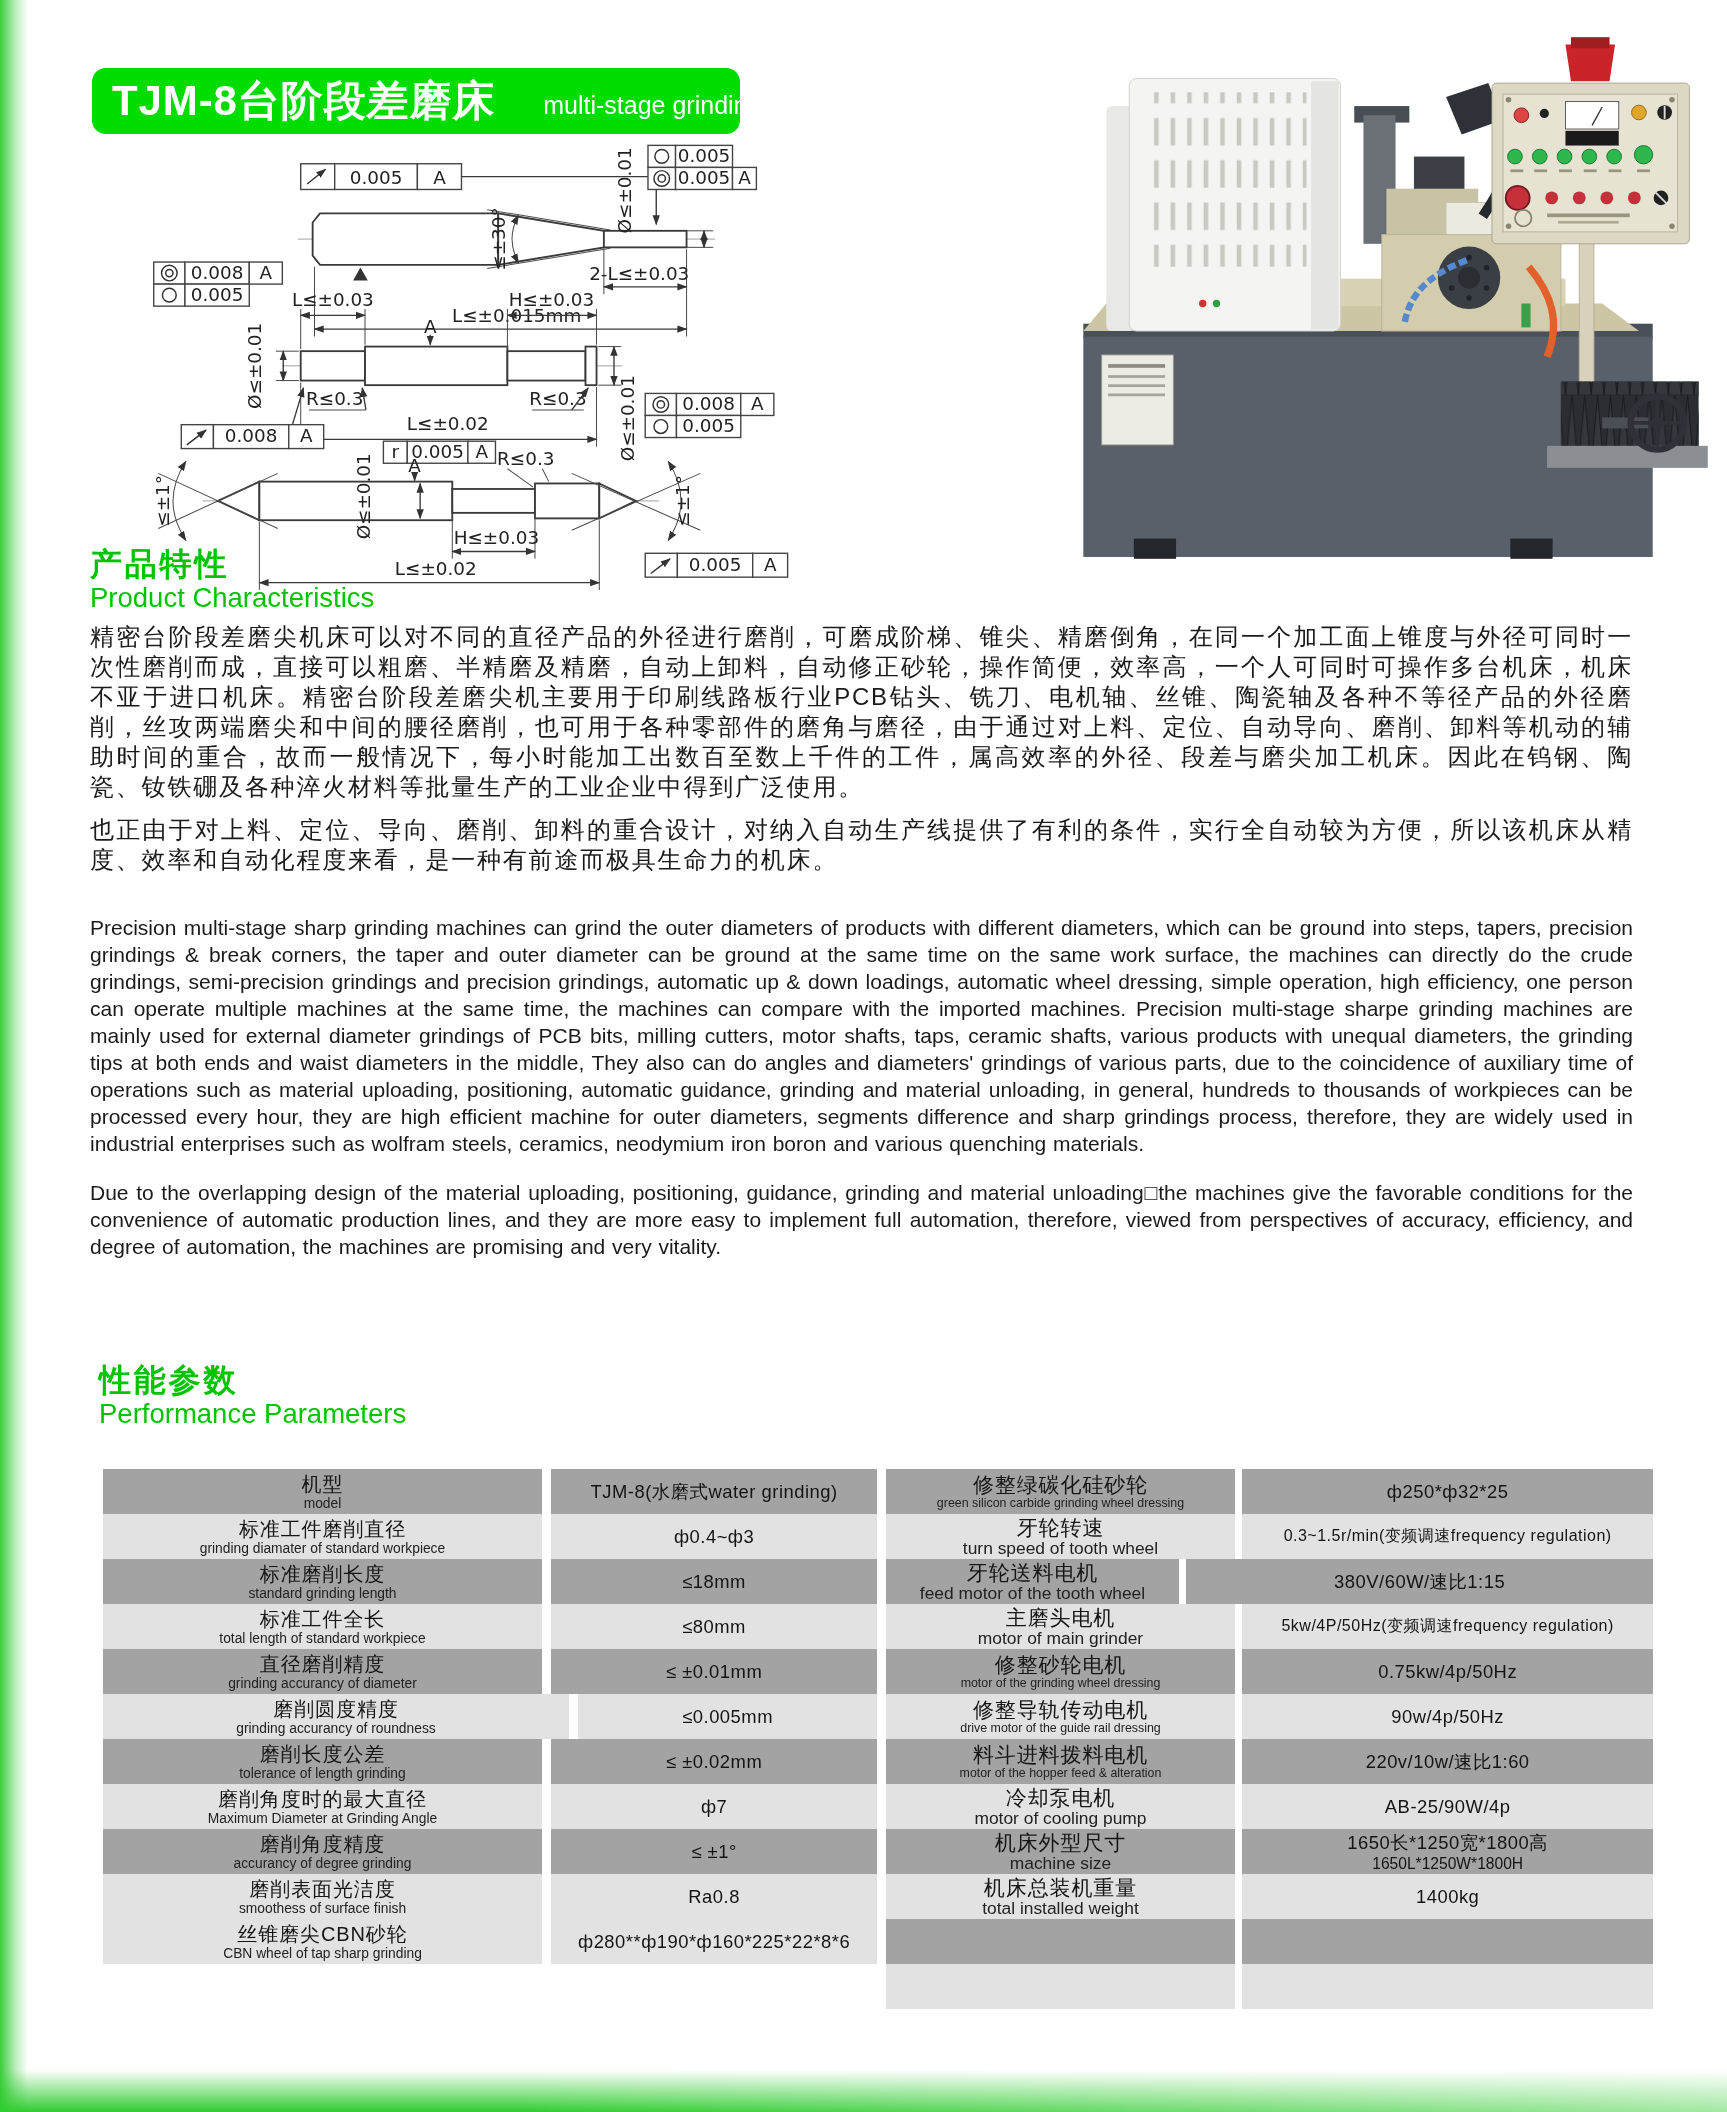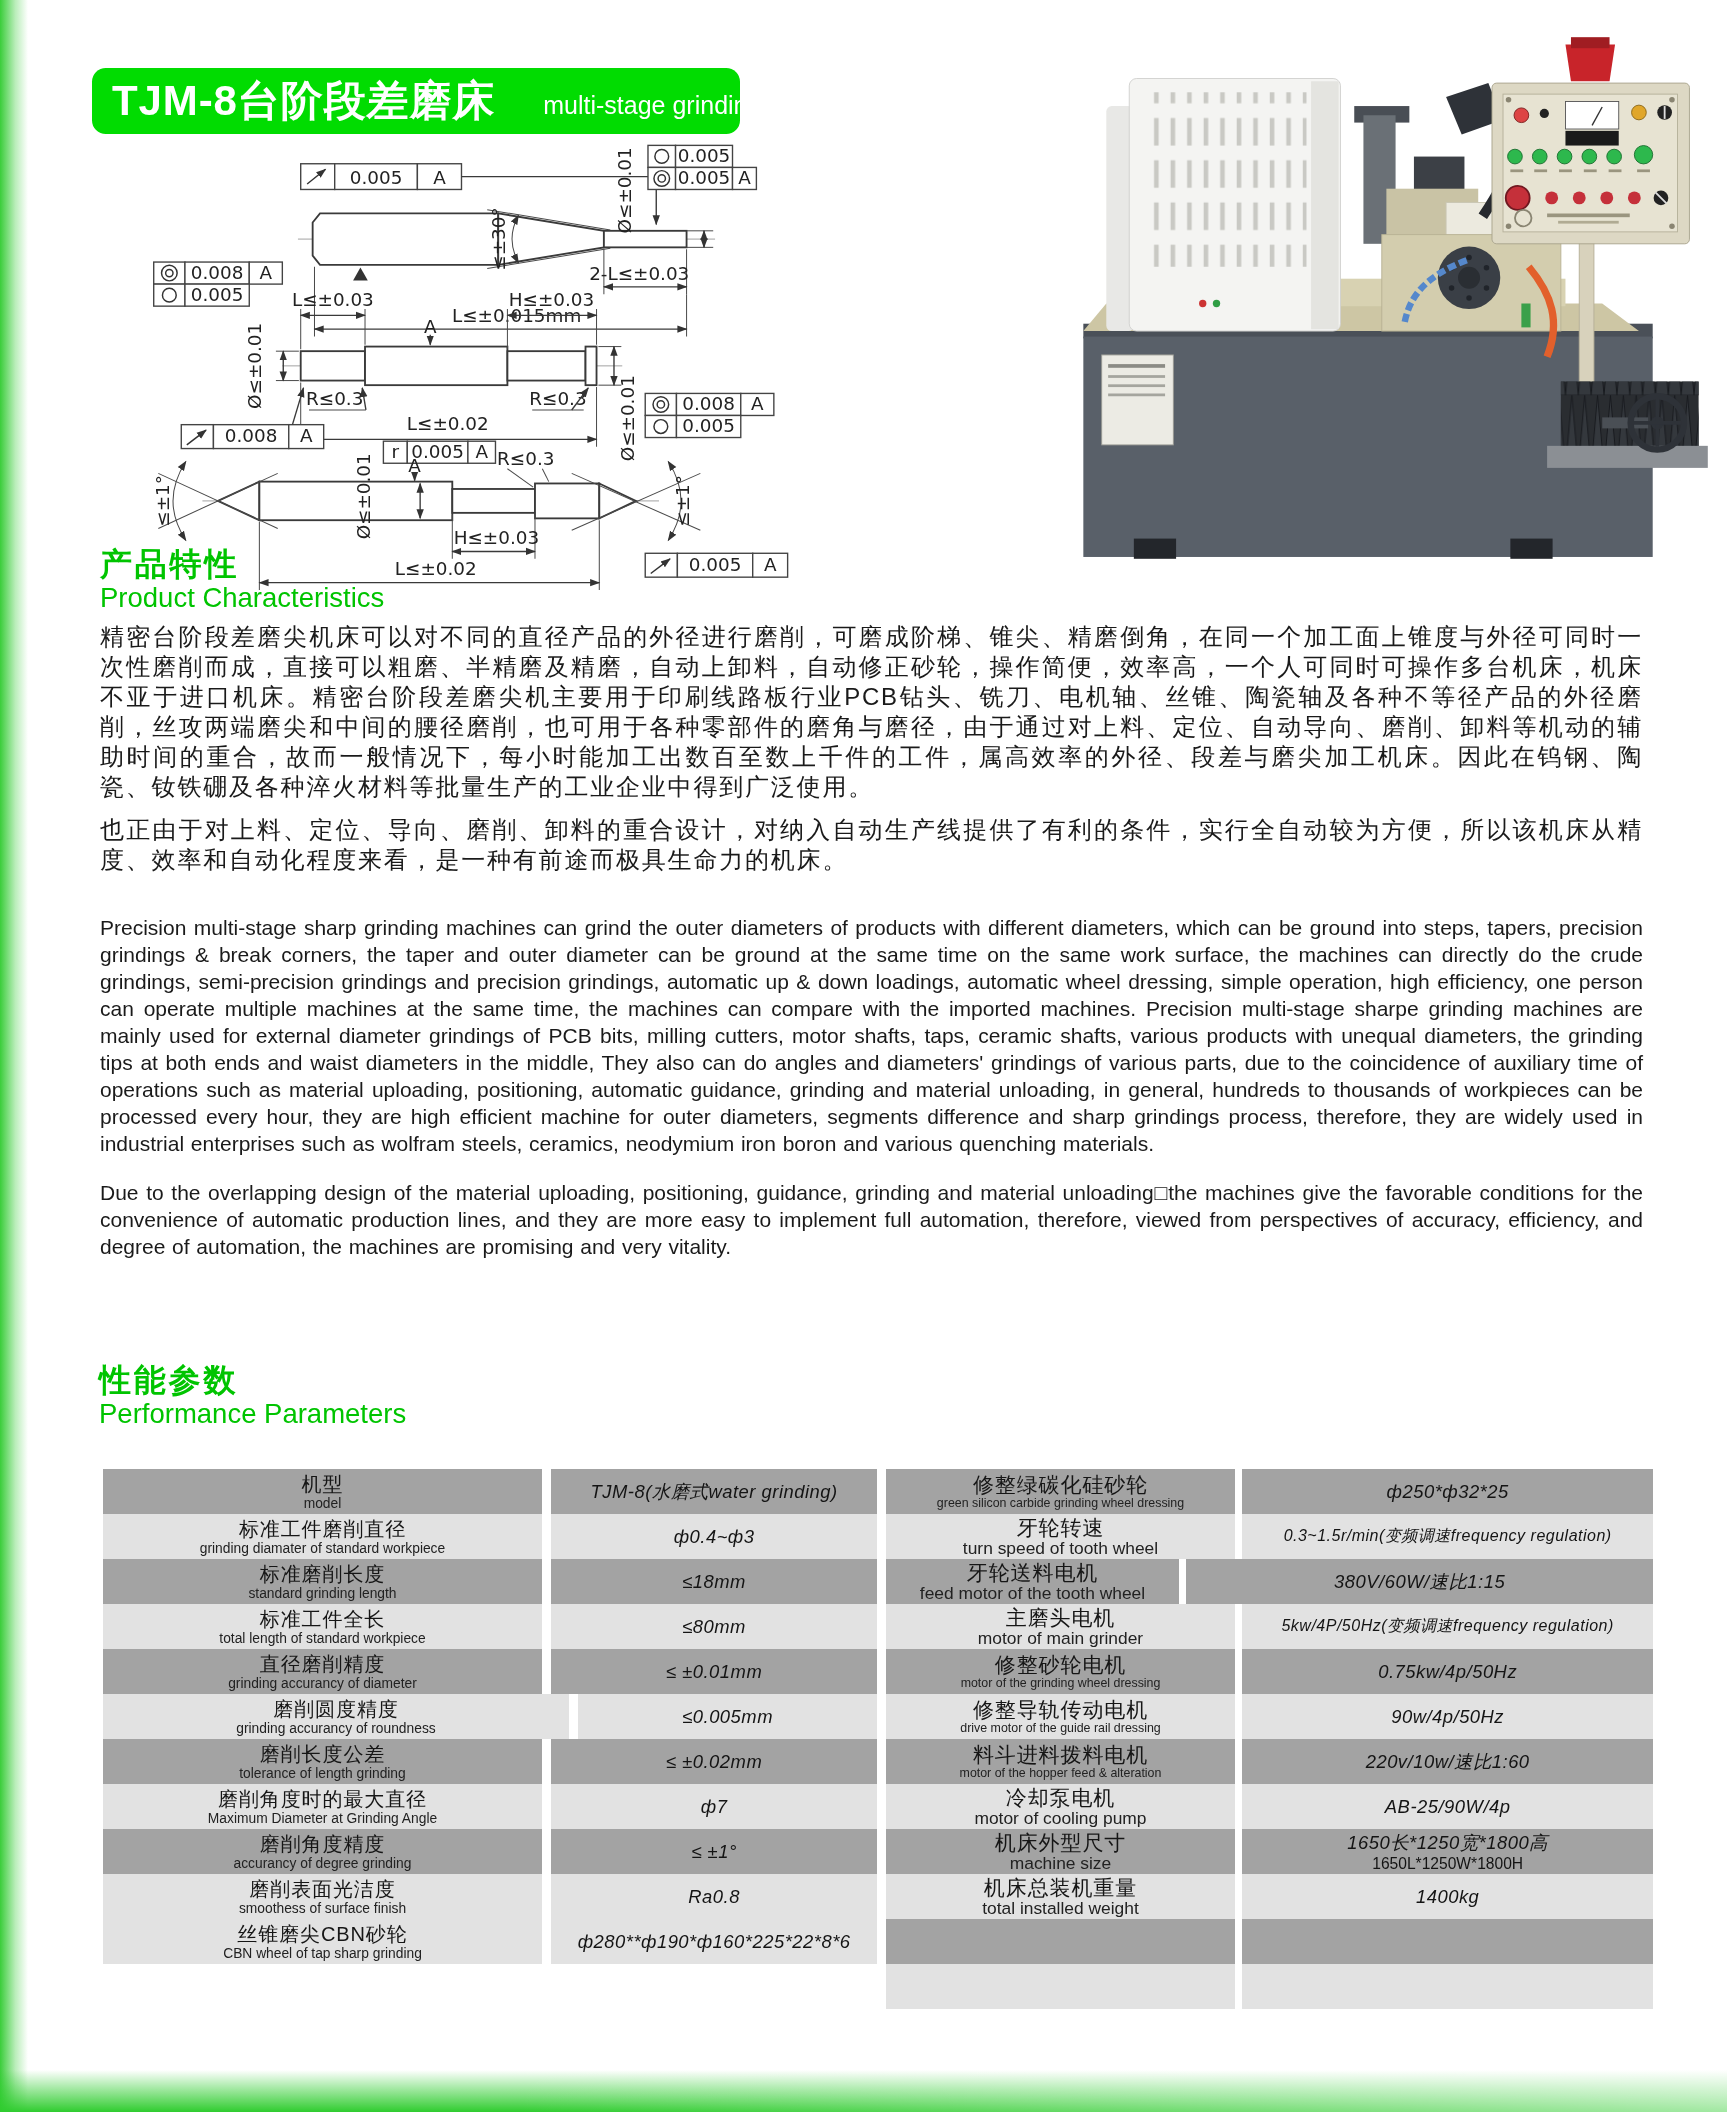--- a/index.html
+++ b/index.html
@@ -16,21 +16,21 @@
   
   #title-bar{position:absolute;left:92px;top:68px;width:648px;height:66px;background:#01DC01;
     border-radius:13.8px;display:flex;align-items:center;padding:0 3.7px 0 20px;box-sizing:border-box;color:#fff;gap:35px;}
   #title-zh{font-size:42px;font-weight:bold;letter-spacing:0.9px;white-space:nowrap;}
   #title-en{font-size:25px;margin-left:13px;margin-top:9.2px;white-space:nowrap;}
 
   
   .sec-h-zh{font-size:32px;line-height:35px;font-weight:bold;color:#00C400;letter-spacing:2.8px;}
   .sec-h-en{font-size:27.5px;line-height:31px;color:#00C400;}
 
-  #features{position:absolute;left:100px;top:547px;width:1543px;}
+  #features{position:absolute;left:90px;top:547px;width:1543px;}
   .p-zh{font-size:24px;line-height:30px;letter-spacing:1.8px;text-align:justify;margin:0;}
   .p-en{font-size:21px;line-height:27px;word-spacing:0.9px;text-align:justify;margin:0;}
   #para-zh-1{margin-top:9.2px;}
   #para-zh-2{margin-top:13px;}
   #para-en-1{margin-top:39px;}
   #para-en-2{margin-top:22px;}
 
   #params-heading{position:absolute;left:99px;top:1363px;}
 
   
@@ -40,21 +40,21 @@
   .prow{display:flex;height:45px;}
   .pcell{display:flex;flex-direction:column;justify-content:center;align-items:center;text-align:center;overflow:hidden;}
   .pvalue{flex:1;}
   .bg-green{background:#a3a3a3;}
   .bg-gray{background:#E2E2E2;}
   .zh{font-size:20px;line-height:23px;letter-spacing:0.9px;color:#161616;white-space:nowrap;}
   #table-right .zh{font-size:21px;}
   .en{font-size:13.8px;line-height:15px;color:#222;white-space:nowrap;}
   .en.big{font-size:17.4px;line-height:19px;}
   .en.small{font-size:12.4px;}
-  .val{font-size:18.4px;letter-spacing:0.5px;color:#141414;white-space:nowrap;font-style:italic;}
+  .val{font-size:18.4px;letter-spacing:0.5px;color:#141414;white-space:nowrap;}
   .val.longv{font-size:16px;}
   .val2{font-size:15.6px;line-height:17.4px;color:#141414;white-space:nowrap;}
 
   
   #tech-drawing{position:absolute;left:94px;top:138px;}
   #tech-drawing .bd{fill:#fff;stroke:#3a3a3a;stroke-width:2;}
   #tech-drawing .ln{fill:none;stroke:#3a3a3a;stroke-width:1.5;}
   #tech-drawing .thin{fill:none;stroke:#4a4a4a;stroke-width:1.1;}
   #tech-drawing .cl{stroke:#9a9a9a;stroke-width:1;}
   #tech-drawing text{font-family:"DejaVu Sans","Liberation Sans",sans-serif;font-size:20px;fill:#222;}

